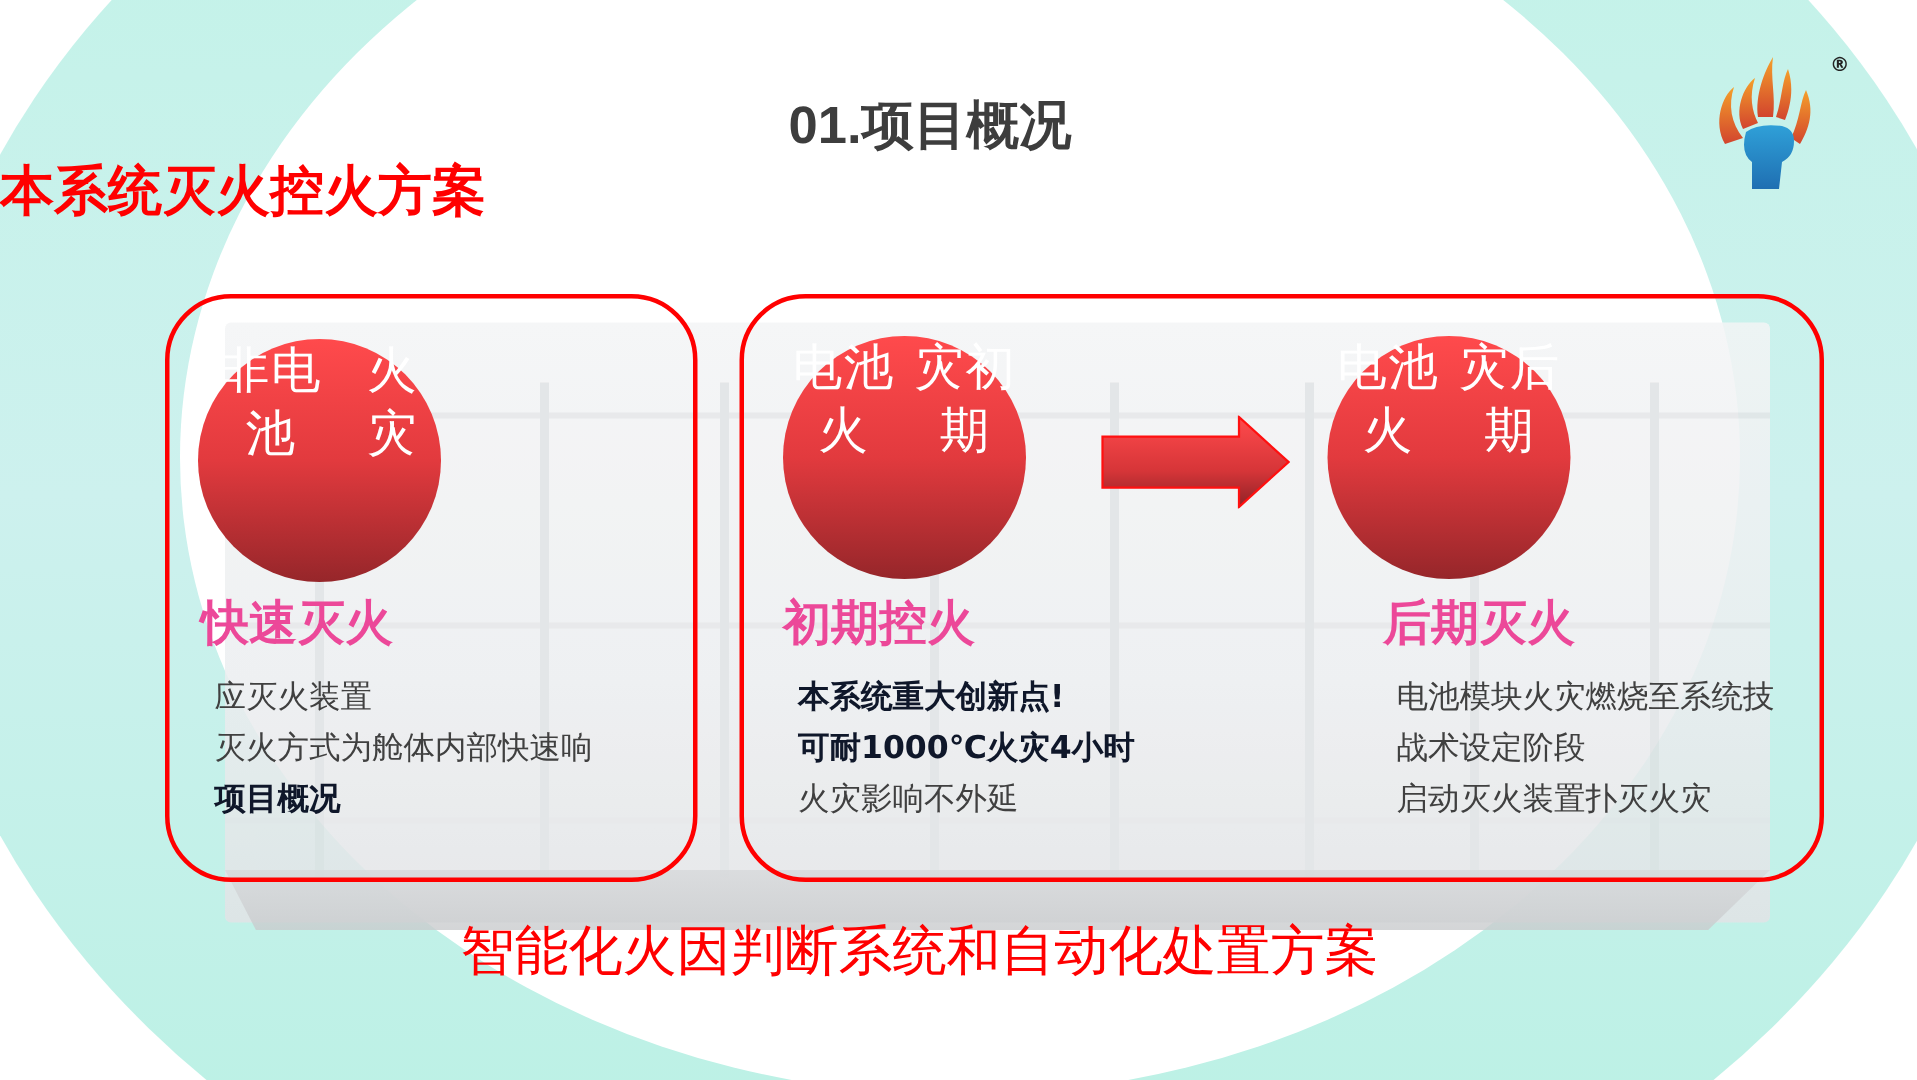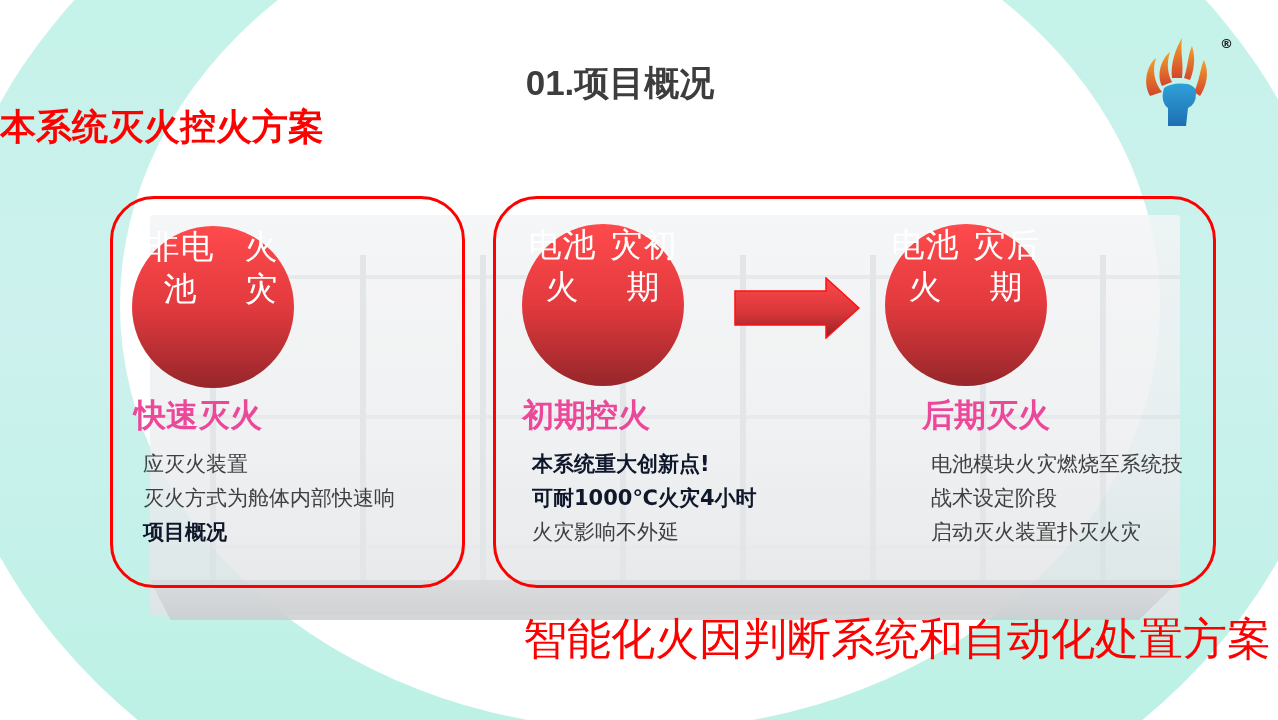--- a/index.html
+++ b/index.html
@@ -65,22 +65,22 @@
     position: absolute; z-index: 6; font-weight: 700; font-size: 32px; color: #ec4899; font-family: Liberation Serif, serif;
   }
   .desc {
     position: absolute; z-index: 6; font-size: 21px; line-height: 34px; color: #404040;
   }
   .desc .b { font-weight: 700; color: #0f172a; }
 
   .arrow { position: absolute; left: 734px; top: 277px; width: 126px; height: 62px; z-index: 6; }
 
   .footer {
-    position: absolute; left: 0; width: 1226px; top: 610px; text-align: right; z-index: 6;
-    font-size: 44px; color: #ff0000; margin-left: 45px;
+    position: absolute; left: 0; width: 1226px; top: 610px; text-align: center; z-index: 6;
+    font-size: 36px; color: #ff0000;
   }
 </style>
 </head>
 <body>
 
 <div class="bg-ring"></div>
 <div class="bg-inner"></div>
 
 <div class="container-img">
   <div class="rail" style="top:60px"></div>

